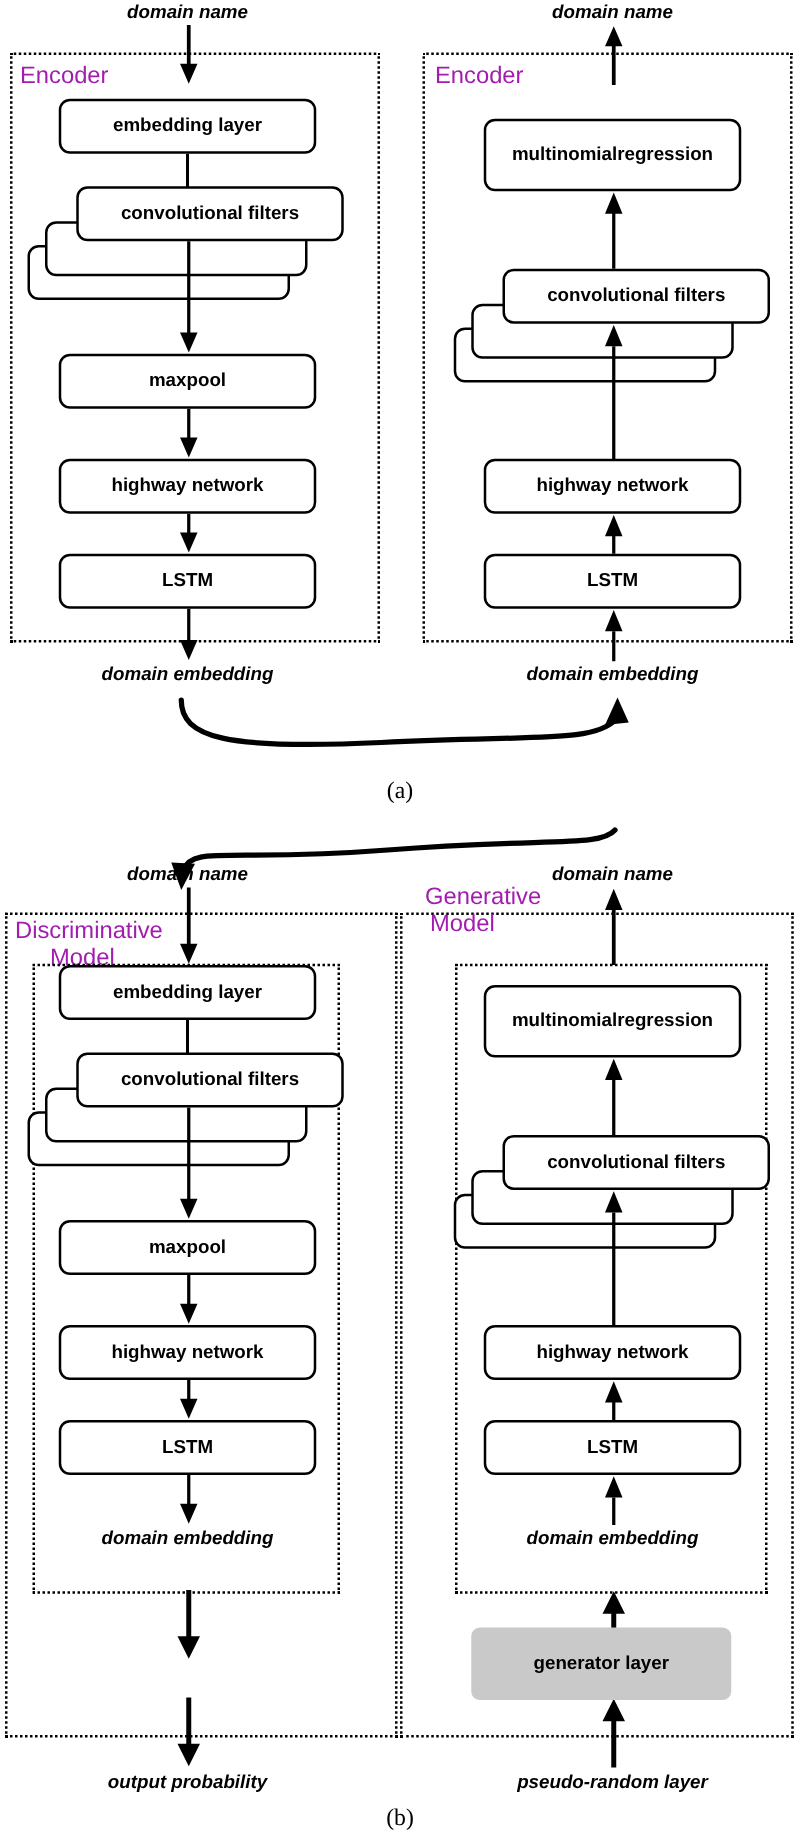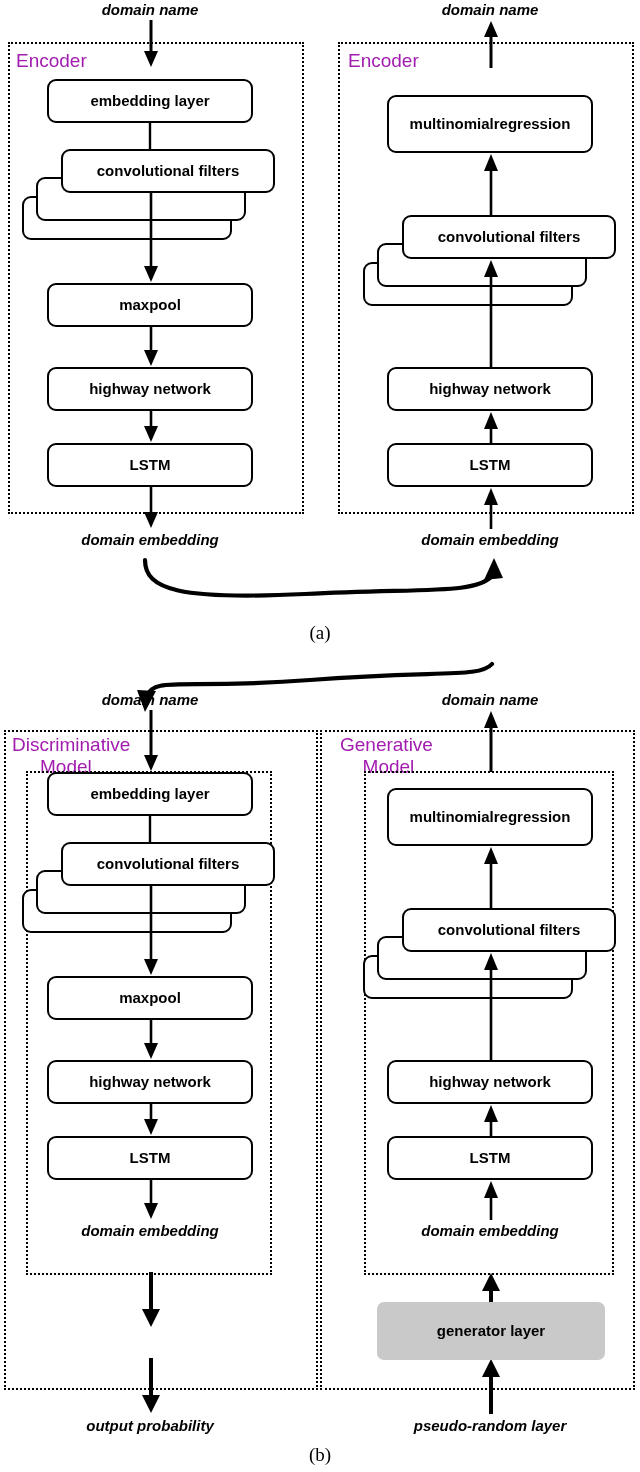--- a/index.html
+++ b/index.html
@@ -185,21 +185,21 @@
   <div class="lbl c" style="left:490px;top:692px;">domain name</div>
 
   <div class="dbox" style="left:4px;top:730px;width:314px;height:660px;"></div>
   <div class="dbox" style="left:320px;top:730px;width:315px;height:660px;"></div>
 
   <div class="grouplbl" style="left:12px;top:734px;">
     <span>Discriminative</span><br>
     <span style="margin-left:28px;display:inline-block;">Model</span>
   </div>
 
-  <div class="grouplbl" style="left:340px;top:734px;text-align:center;">
+  <div class="grouplbl" style="left:340px;top:707px;">
     <span>Generative</span><br>
     <span style="margin-left:4px;display:inline-block;">Model</span>
   </div>
 
   <div class="dbox" style="left:26px;top:771px;width:246px;height:504px;"></div>
   <div class="dbox" style="left:364px;top:771px;width:250px;height:504px;"></div>
 
   <div class="arrow" style="left:143px;top:710px;">
     <svg width="16" height="62">
         <line x1="8" y1="0" x2="8" y2="48" stroke="#000" stroke-width="3"></line>
@@ -323,21 +323,21 @@
 
   <div class="lbl c" style="left:490px;top:1223px;">domain embedding</div>
 
   <div class="arrow" style="left:482px;top:1272px;">
     <svg width="18" height="56">
         <line x1="9" y1="56" x2="9" y2="18" stroke="#000" stroke-width="4"></line>
       <polygon points="9,1 0,19 18,19" fill="#000"></polygon>
       </svg>
   </div>
 
-  <div class="node gray" style="left:377px;top:1302px;width:228px;height:58px;">generator layer</div>
+  <div class="node gray" style="left:377px;top:1302px;width:208px;height:58px;">generator layer</div>
 
   <div class="arrow" style="left:482px;top:1358px;">
     <svg width="18" height="56">
         <line x1="9" y1="56" x2="9" y2="18" stroke="#000" stroke-width="4"></line>
       <polygon points="9,1 0,19 18,19" fill="#000"></polygon>
       </svg>
   </div>
 
   <div class="lbl c" style="left:490px;top:1418px;">pseudo-random layer</div>
 

